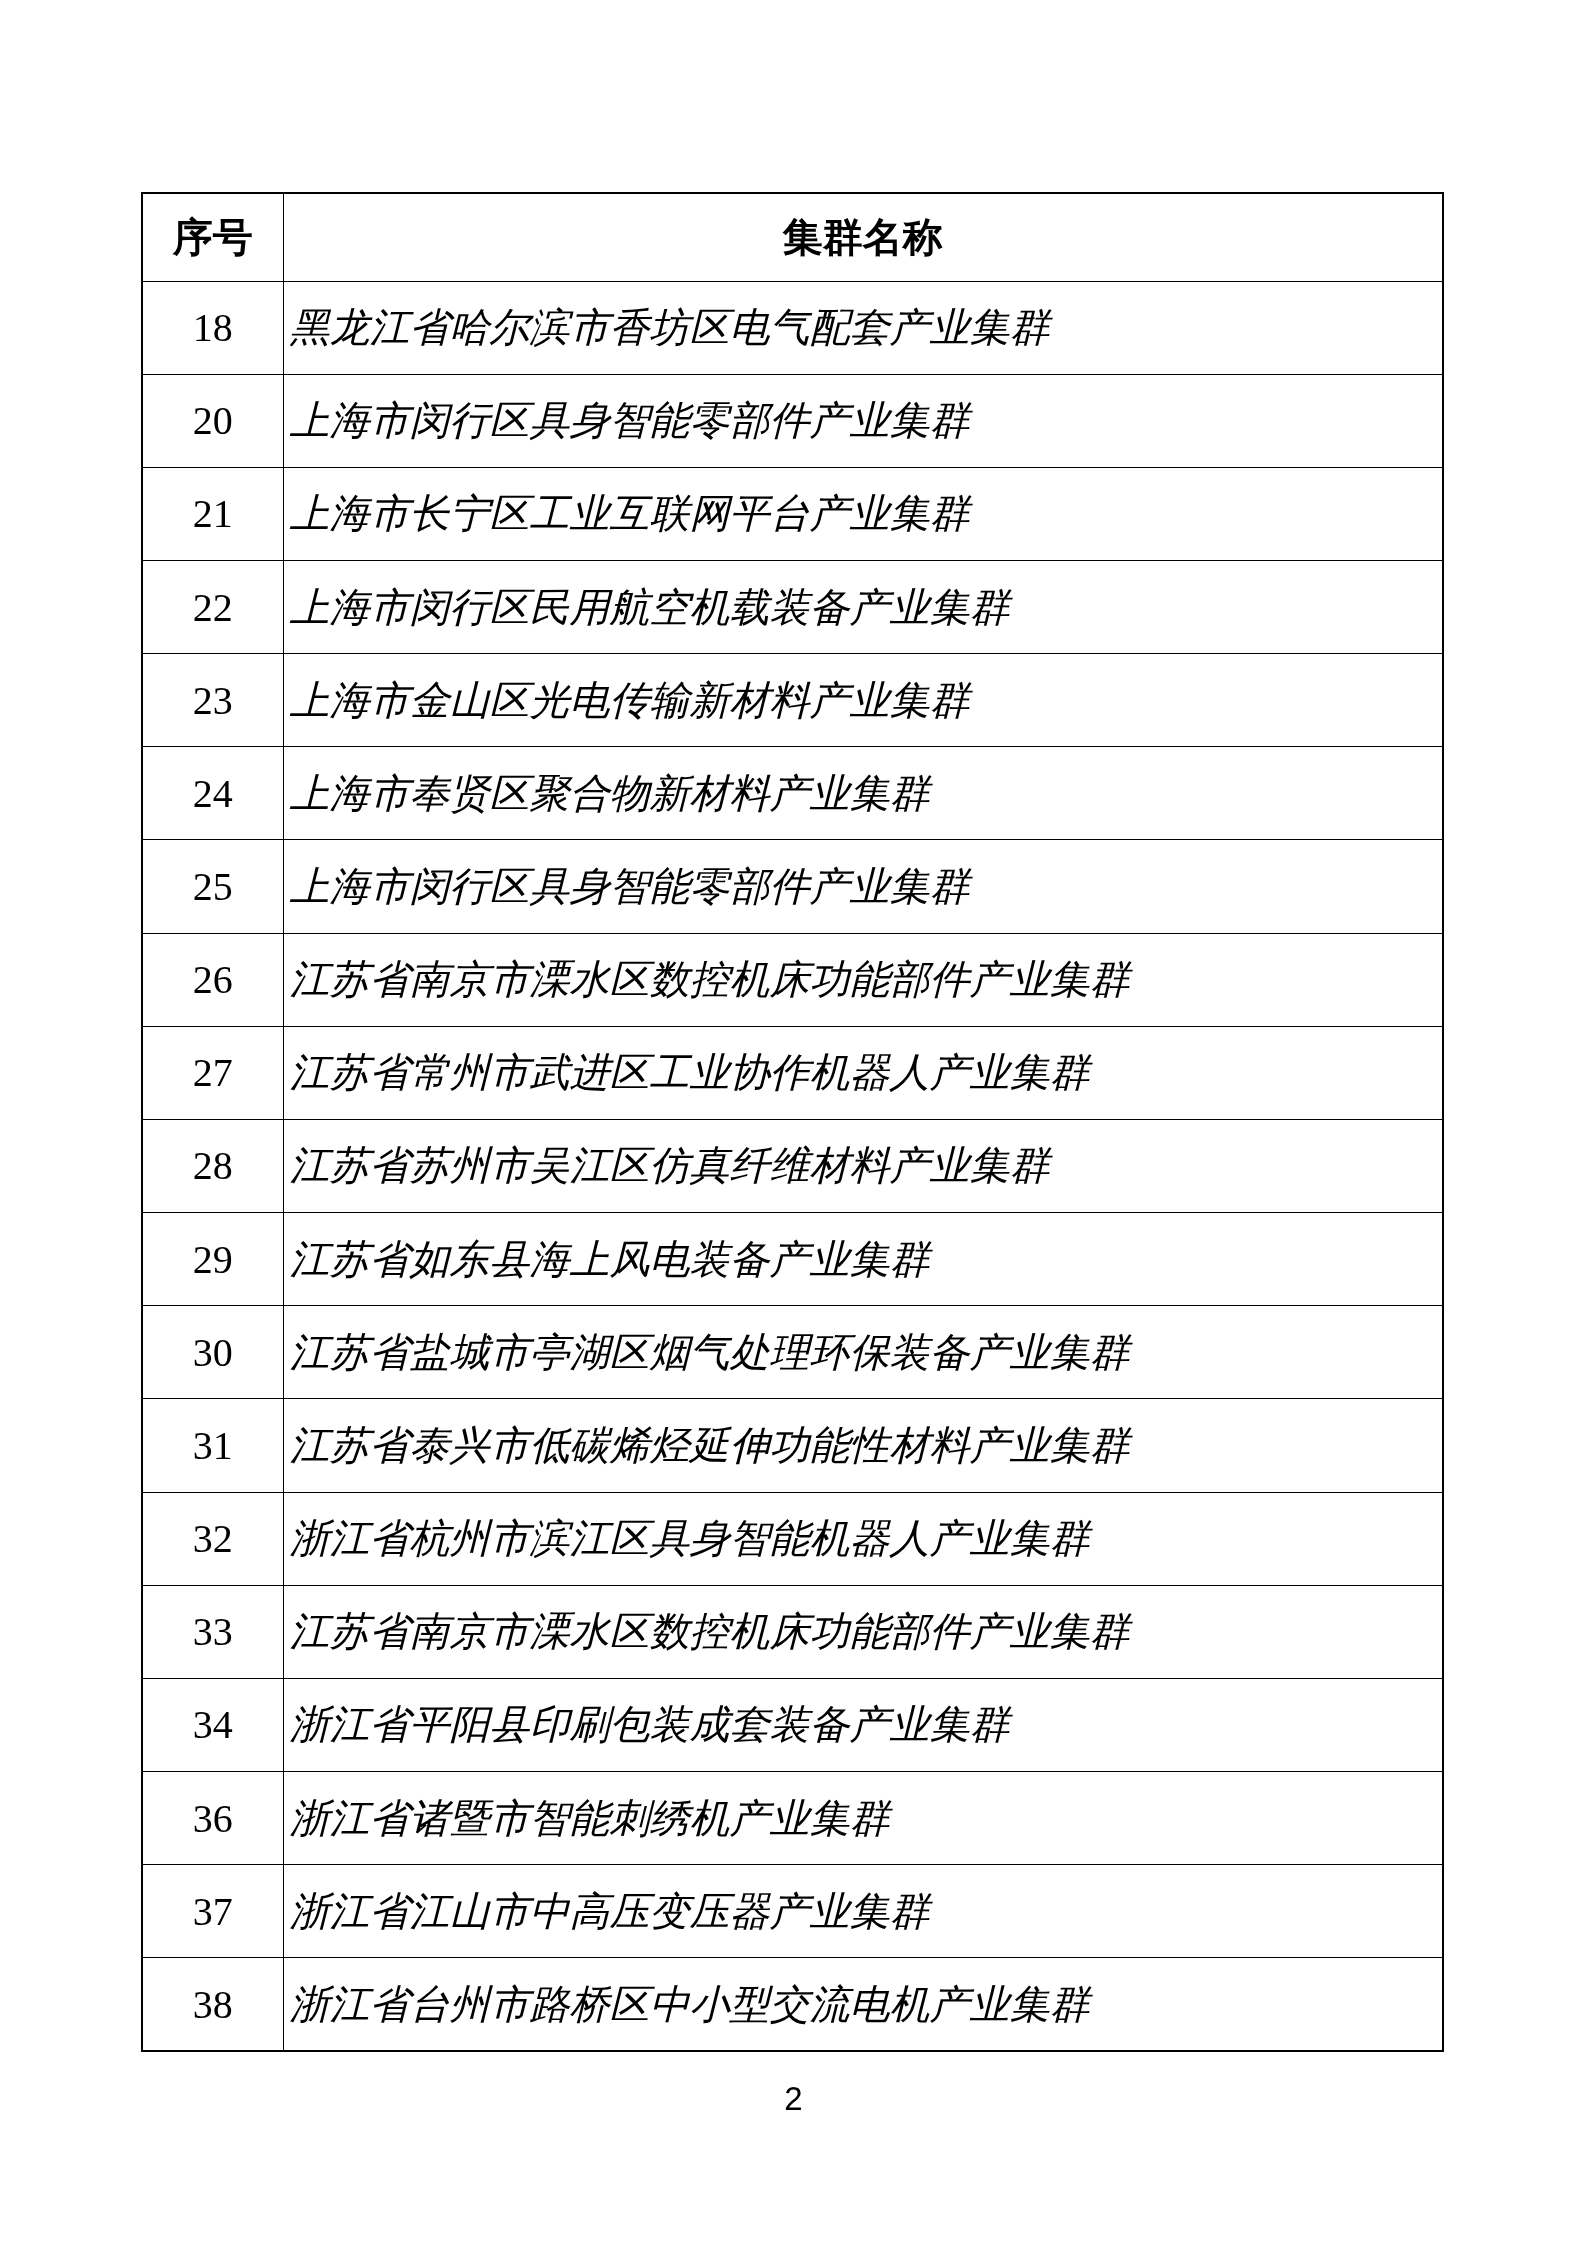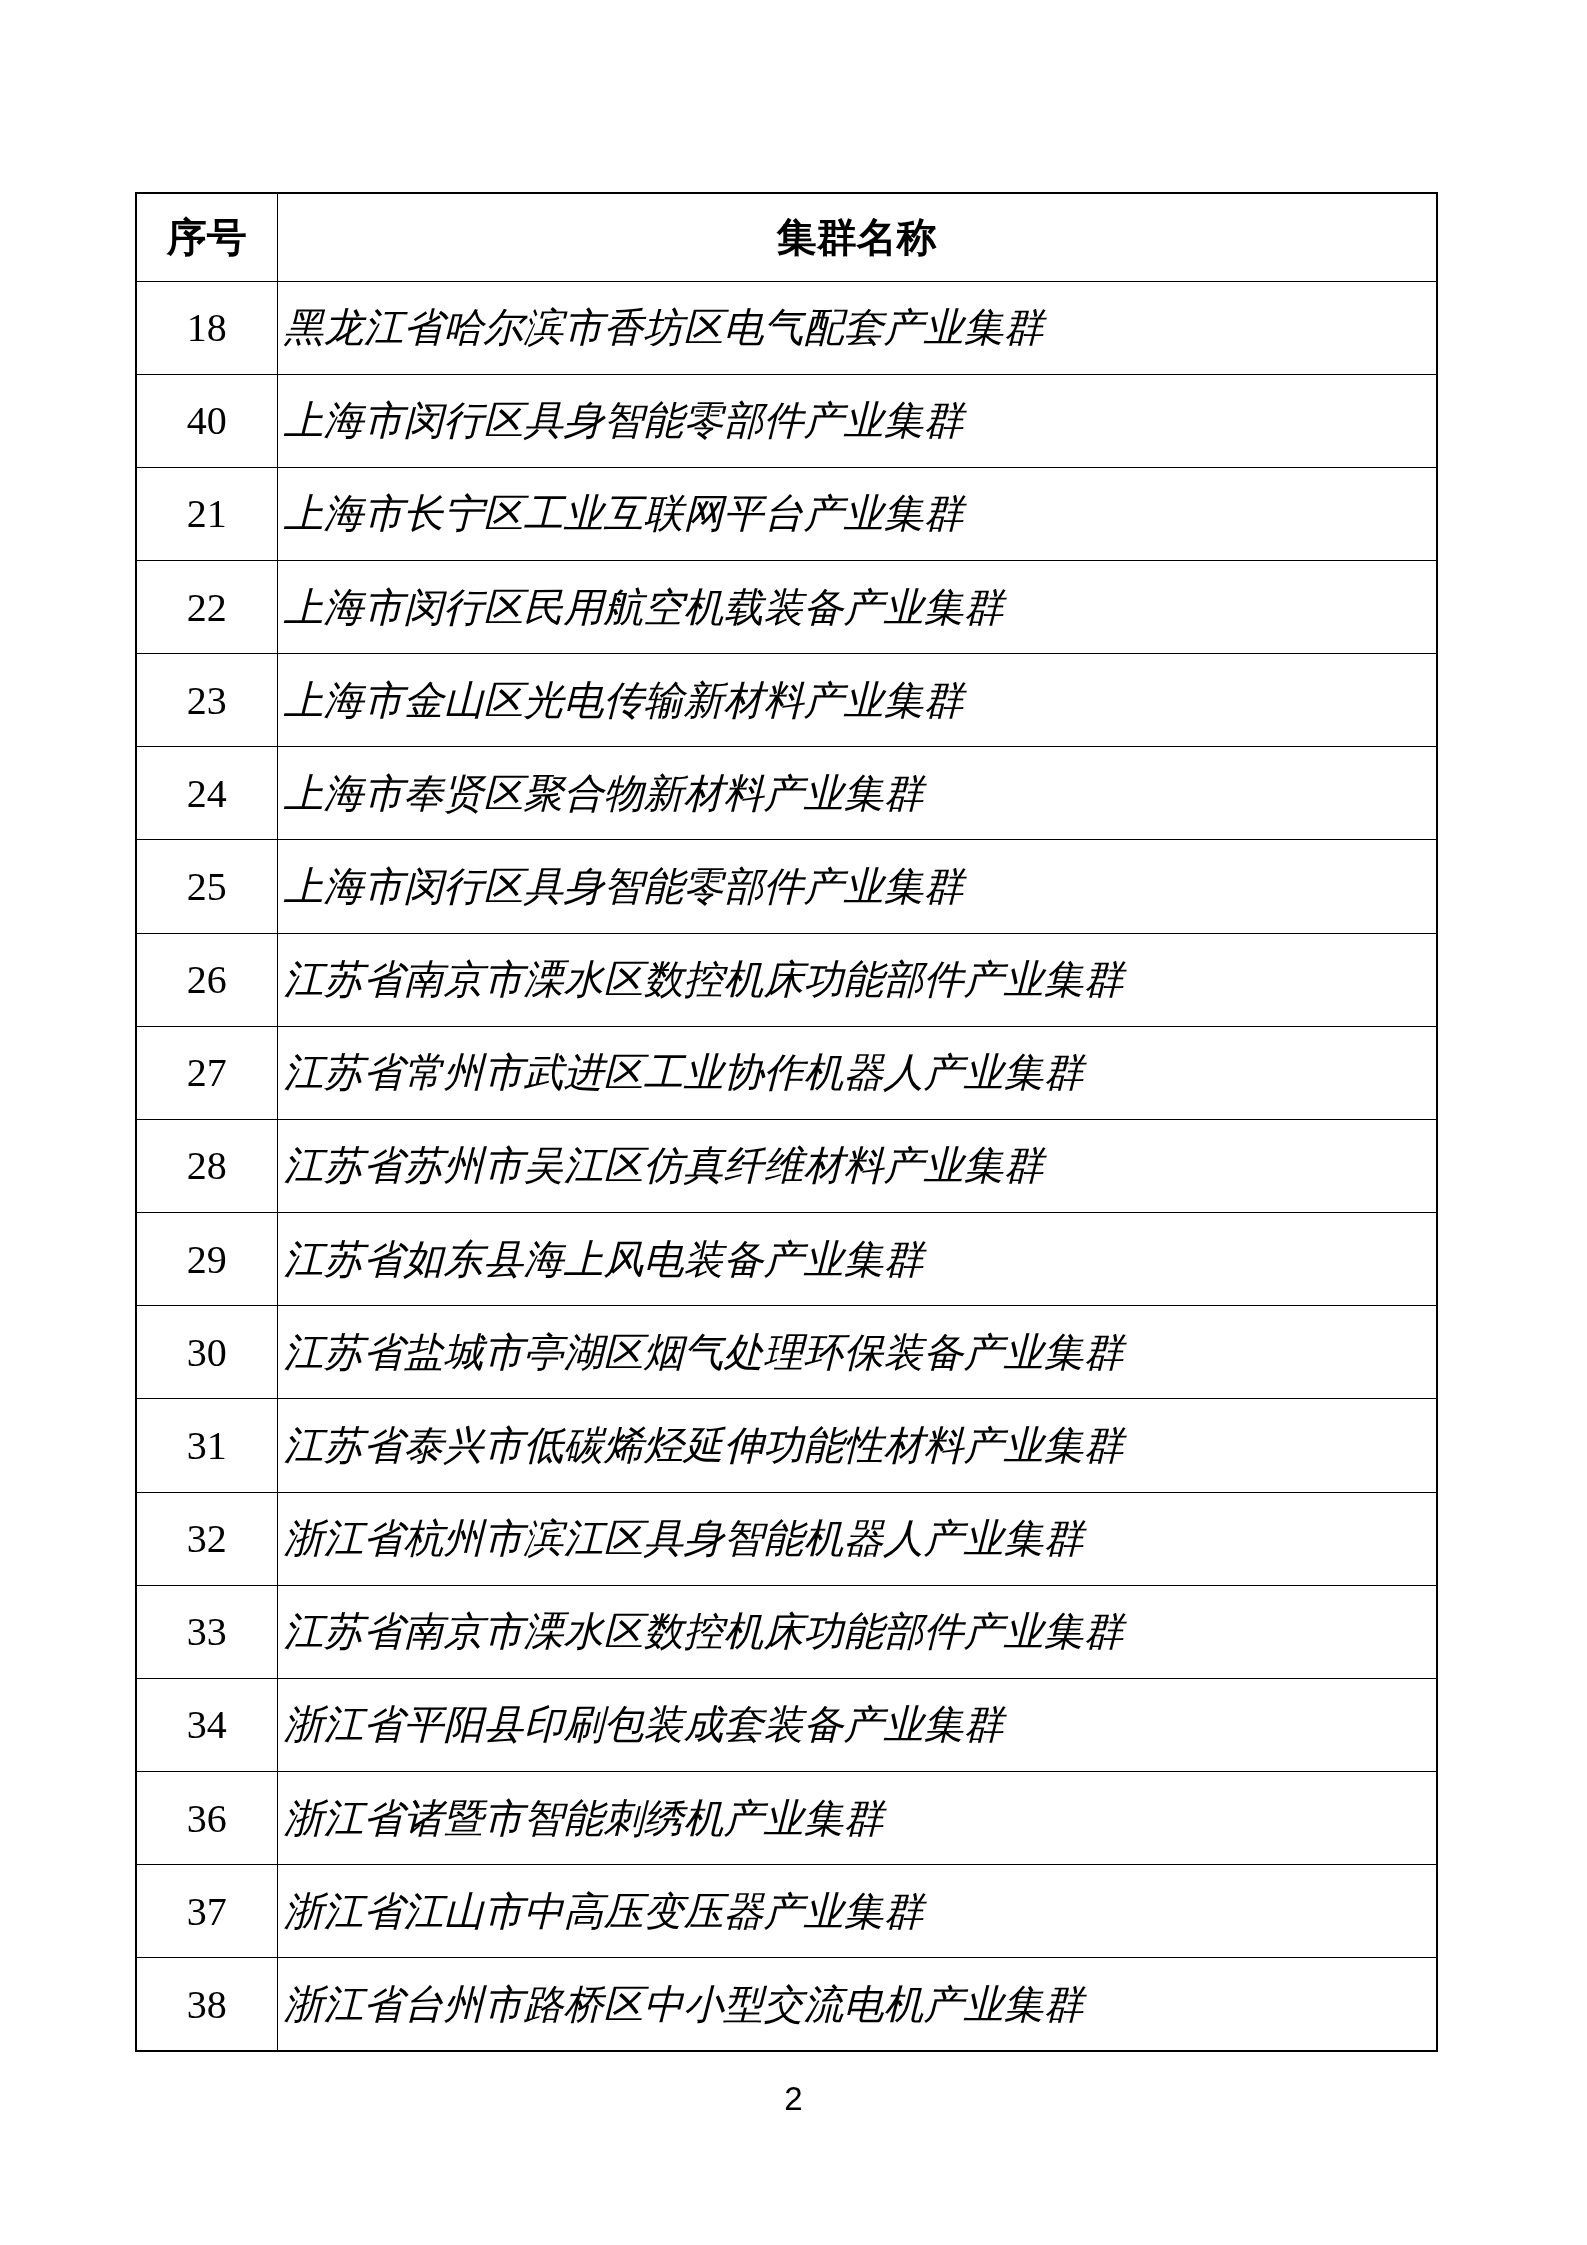--- a/index.html
+++ b/index.html
@@ -10,21 +10,21 @@
   .page {
     position: relative;
     width: 1587px;
     height: 2245px;
     background: #ffffff;
     overflow: hidden;
     color: #000000;
   }
   .cluster-table {
     position: absolute;
-    left: 135px;
+    left: 141px;
     top: 192px;
     width: 1303px;
     height: 1860px;
     border-collapse: collapse;
     table-layout: fixed;
     border: 2.5px solid #000000;
   }
   .cluster-table col.col-no { width: 141px; }
   .cluster-table th,
   .cluster-table td {
@@ -77,21 +77,21 @@
         <th class="cell-no">序号</th>
         <th class="cell-name-header">集群名称</th>
       </tr>
     </thead>
     <tbody id="table-body">
         <tr>
           <td class="cell-no">18</td>
           <td class="cell-name">黑龙江省哈尔滨市香坊区电气配套产业集群</td>
         </tr>
         <tr>
-          <td class="cell-no">40</td>
+          <td class="cell-no">20</td>
           <td class="cell-name">上海市闵行区具身智能零部件产业集群</td>
         </tr>
         <tr>
           <td class="cell-no">21</td>
           <td class="cell-name">上海市长宁区工业互联网平台产业集群</td>
         </tr>
         <tr>
           <td class="cell-no">22</td>
           <td class="cell-name">上海市闵行区民用航空机载装备产业集群</td>
         </tr>

